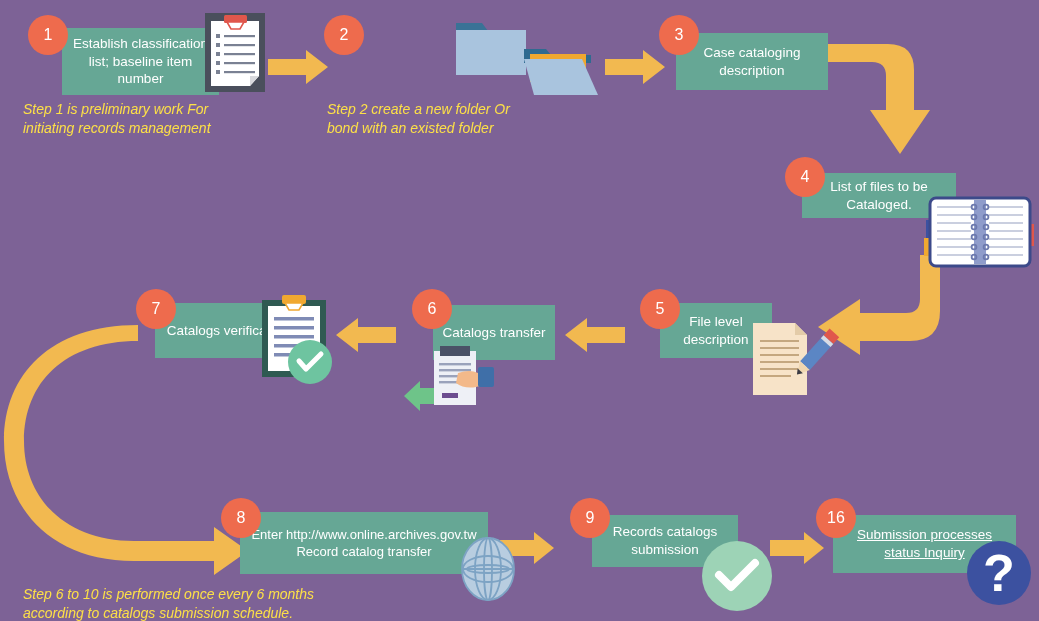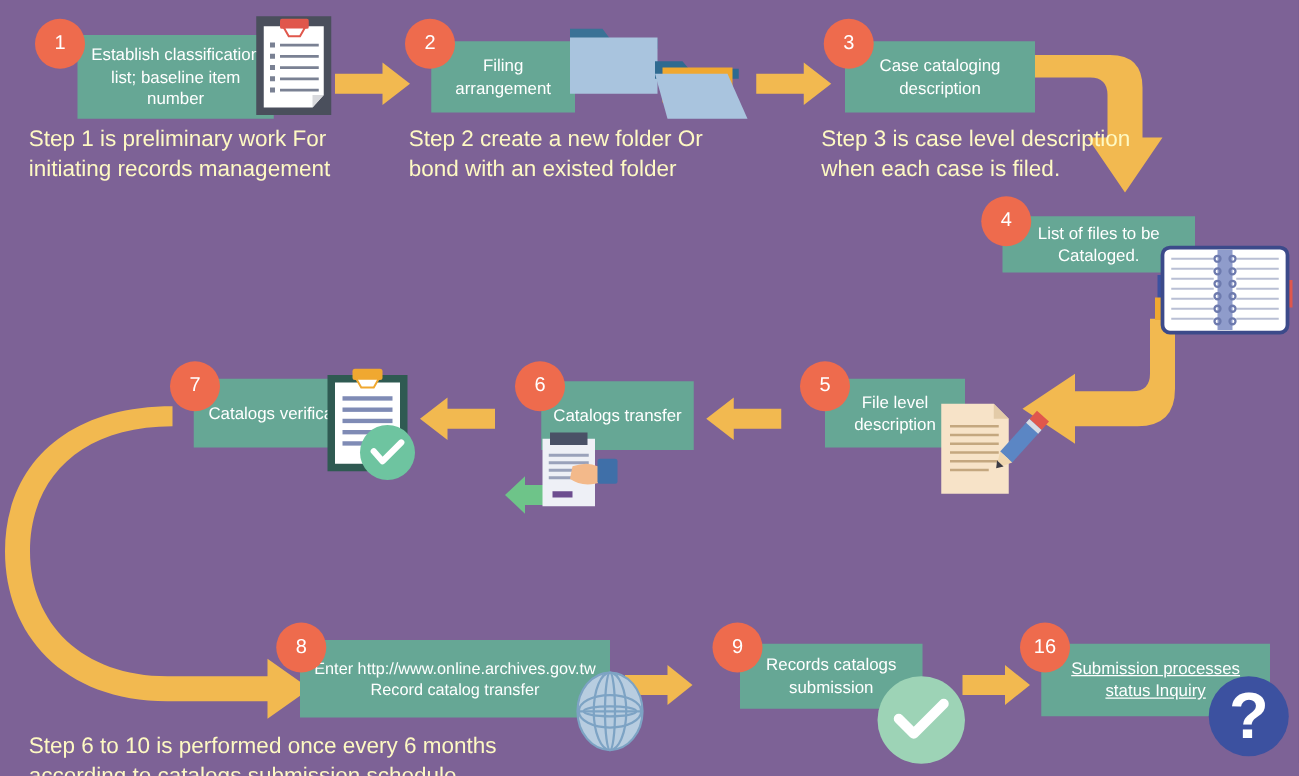--- a/index.html
+++ b/index.html
@@ -44,25 +44,26 @@
     display: flex;
     align-items: center;
     justify-content: center;
     font-size: 16px;
     z-index: 9;
   }
 
   
   .caption {
     position: absolute;
-    color: #fef9c3;
-    font-size: 18px;
+    color: #fde047;
+    font-size: 14px;
     line-height: 1.33;
     z-index: 7;
     white-space: pre-line;
+    font-style: italic;
   }
 
   
   .arrow { position: absolute; z-index: 5; }
 
   
   .icon { position: absolute; z-index: 8; }
 
   .check-badge {
     position: absolute;
@@ -326,24 +327,20 @@
   <div class="qmark" style="left:967px; top:541px; width:64px; height:64px;">
     <span>?</span>
   </div>
 
   <div class="box" style="left:62px;  top:28px;  width:157px; height:67px;">
     <span>Establish
 classification list;
 baseline item number</span>
   </div>
 
-  <div class="box" style="left:345px; top:33px;  width:115px; height:57px;">
-    <span>Filing
-arrangement</span>
-  </div>
 
   <div class="box" style="left:676px; top:33px;  width:152px; height:57px;justify-content:center;">
     <span>Case cataloging
 description</span>
   </div>
 
   <div class="box" style="left:802px; top:173px; width:154px; height:45px;">
     <span>List of files to be
 Cataloged.</span>
   </div>
@@ -408,20 +405,18 @@
   <div class="num" style="left:816px; top:498px;">
     <span>16</span>
     </div>
 
   <div class="caption" style="left:23px;  top:100px; width:300px;">Step 1 is preliminary work For
 initiating records management</div>
 
   <div class="caption" style="left:327px; top:100px; width:300px;">Step 2 create a new folder Or
 bond with an existed folder</div>
 
-  <div class="caption" style="left:657px; top:100px; width:320px;">Step 3 is case level description
-when each case is filed.</div>
 
 
   <div class="caption" style="left:23px;  top:585px; width:460px;">Step 6 to 10 is performed once every 6 months
 according to catalogs submission schedule.</div>
 
 </div>
 
 </body></html>

